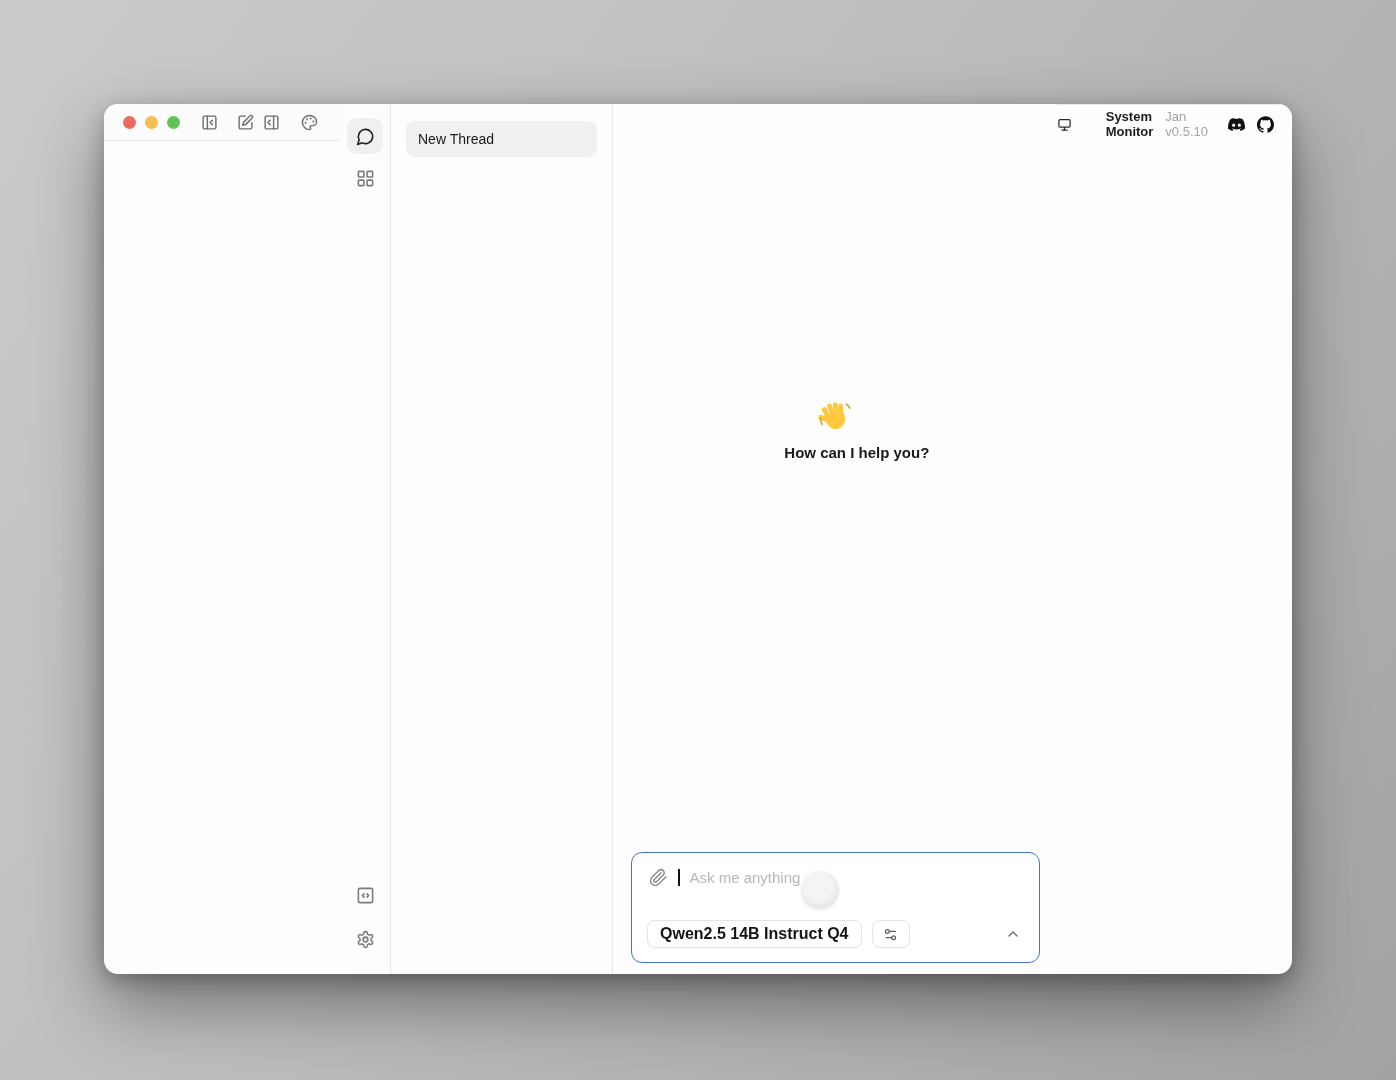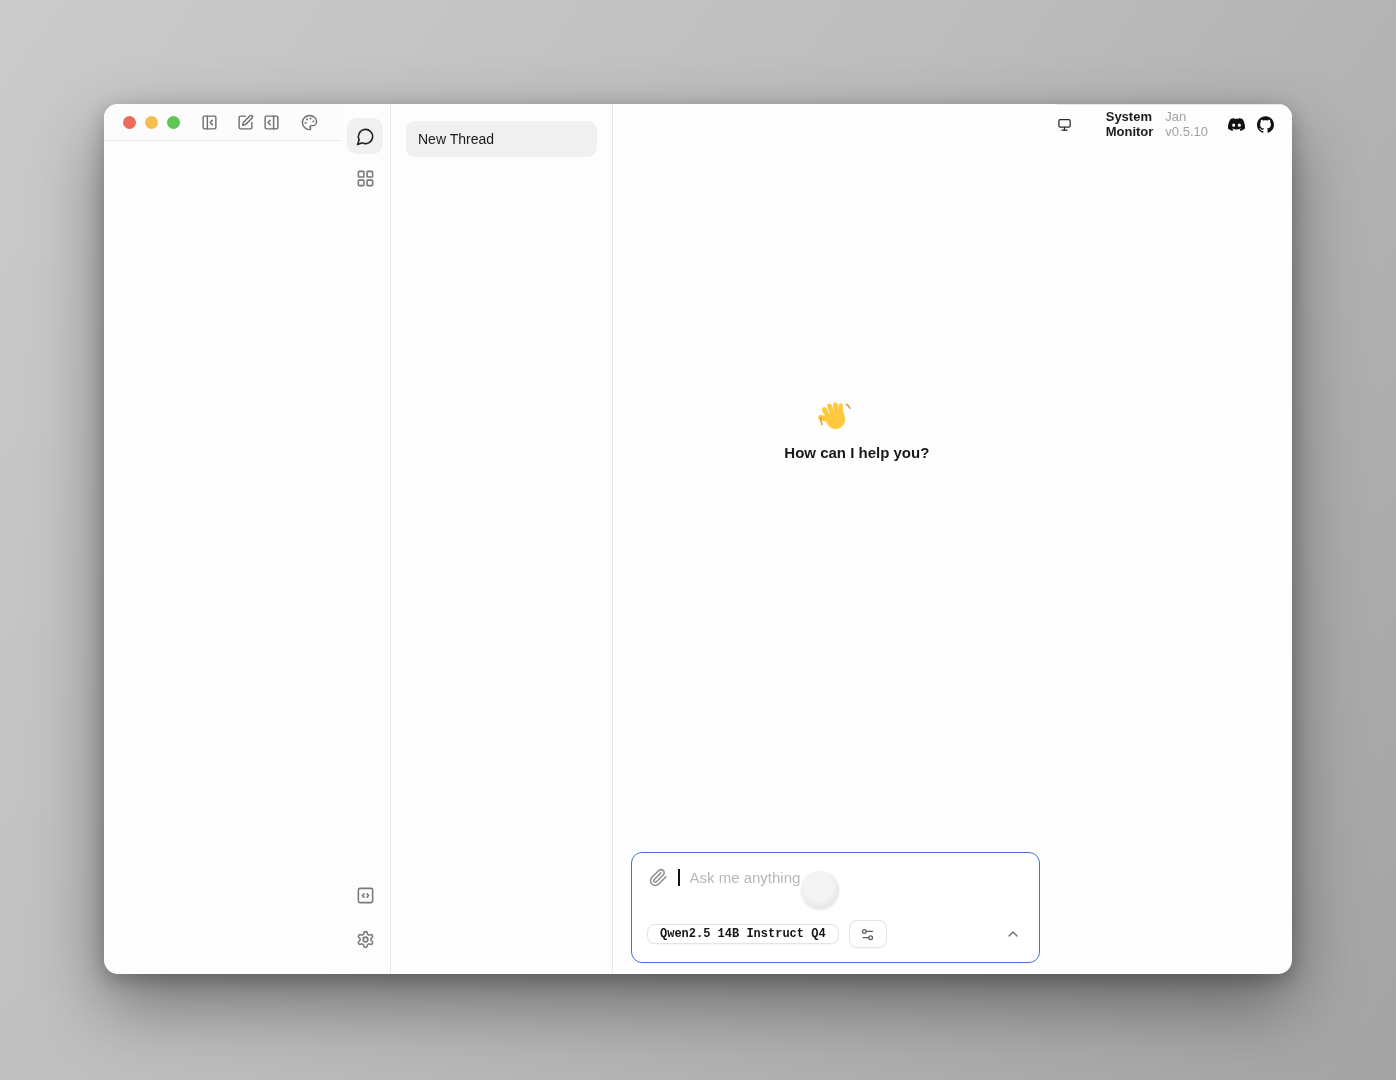--- a/index.html
+++ b/index.html
@@ -86,24 +86,23 @@
   .composer-input::placeholder{color:#b7b7b7;}
   .cursor-halo{
     position:absolute;left:169px;top:18px;width:38px;height:38px;border-radius:50%;
     background:radial-gradient(circle at 45% 40%, rgba(243,243,243,.95) 45%, rgba(210,210,210,.85));
     box-shadow:0 1px 3px rgba(0,0,0,.10);
   }
   .composer-bottom{
     position:absolute;left:15px;right:18px;bottom:14px;display:flex;align-items:center;gap:10px;
   }
   .model-chip{
-    height:20px;display:flex;align-items:center;padding:0 12px;border:1px solid var(--chip-border);
-    border-radius:8px;background:#fff;font-size:12px;font-weight:600;color:#151515;cursor:default;
+    height:28px;display:flex;align-items:center;padding:0 12px;border:1px solid var(--chip-border);
+    border-radius:8px;background:#fff;font-size:16px;font-weight:600;color:#151515;cursor:default;
     box-shadow:0 1px 1px rgba(0,0,0,.03);
-    font-family:Liberation Mono, monospace;
   }
   .tool-chip{
     width:38px;height:28px;display:flex;align-items:center;justify-content:center;
     border:1px solid var(--chip-border);border-radius:8px;background:#fff;color:#5d5d5d;
     box-shadow:0 1px 1px rgba(0,0,0,.03);
   }
   .tool-chip svg{width:15px;height:15px;}
   .expand{margin-left:auto;color:#6b6b6b;display:flex;}
   .expand svg{width:16px;height:16px;}
   

